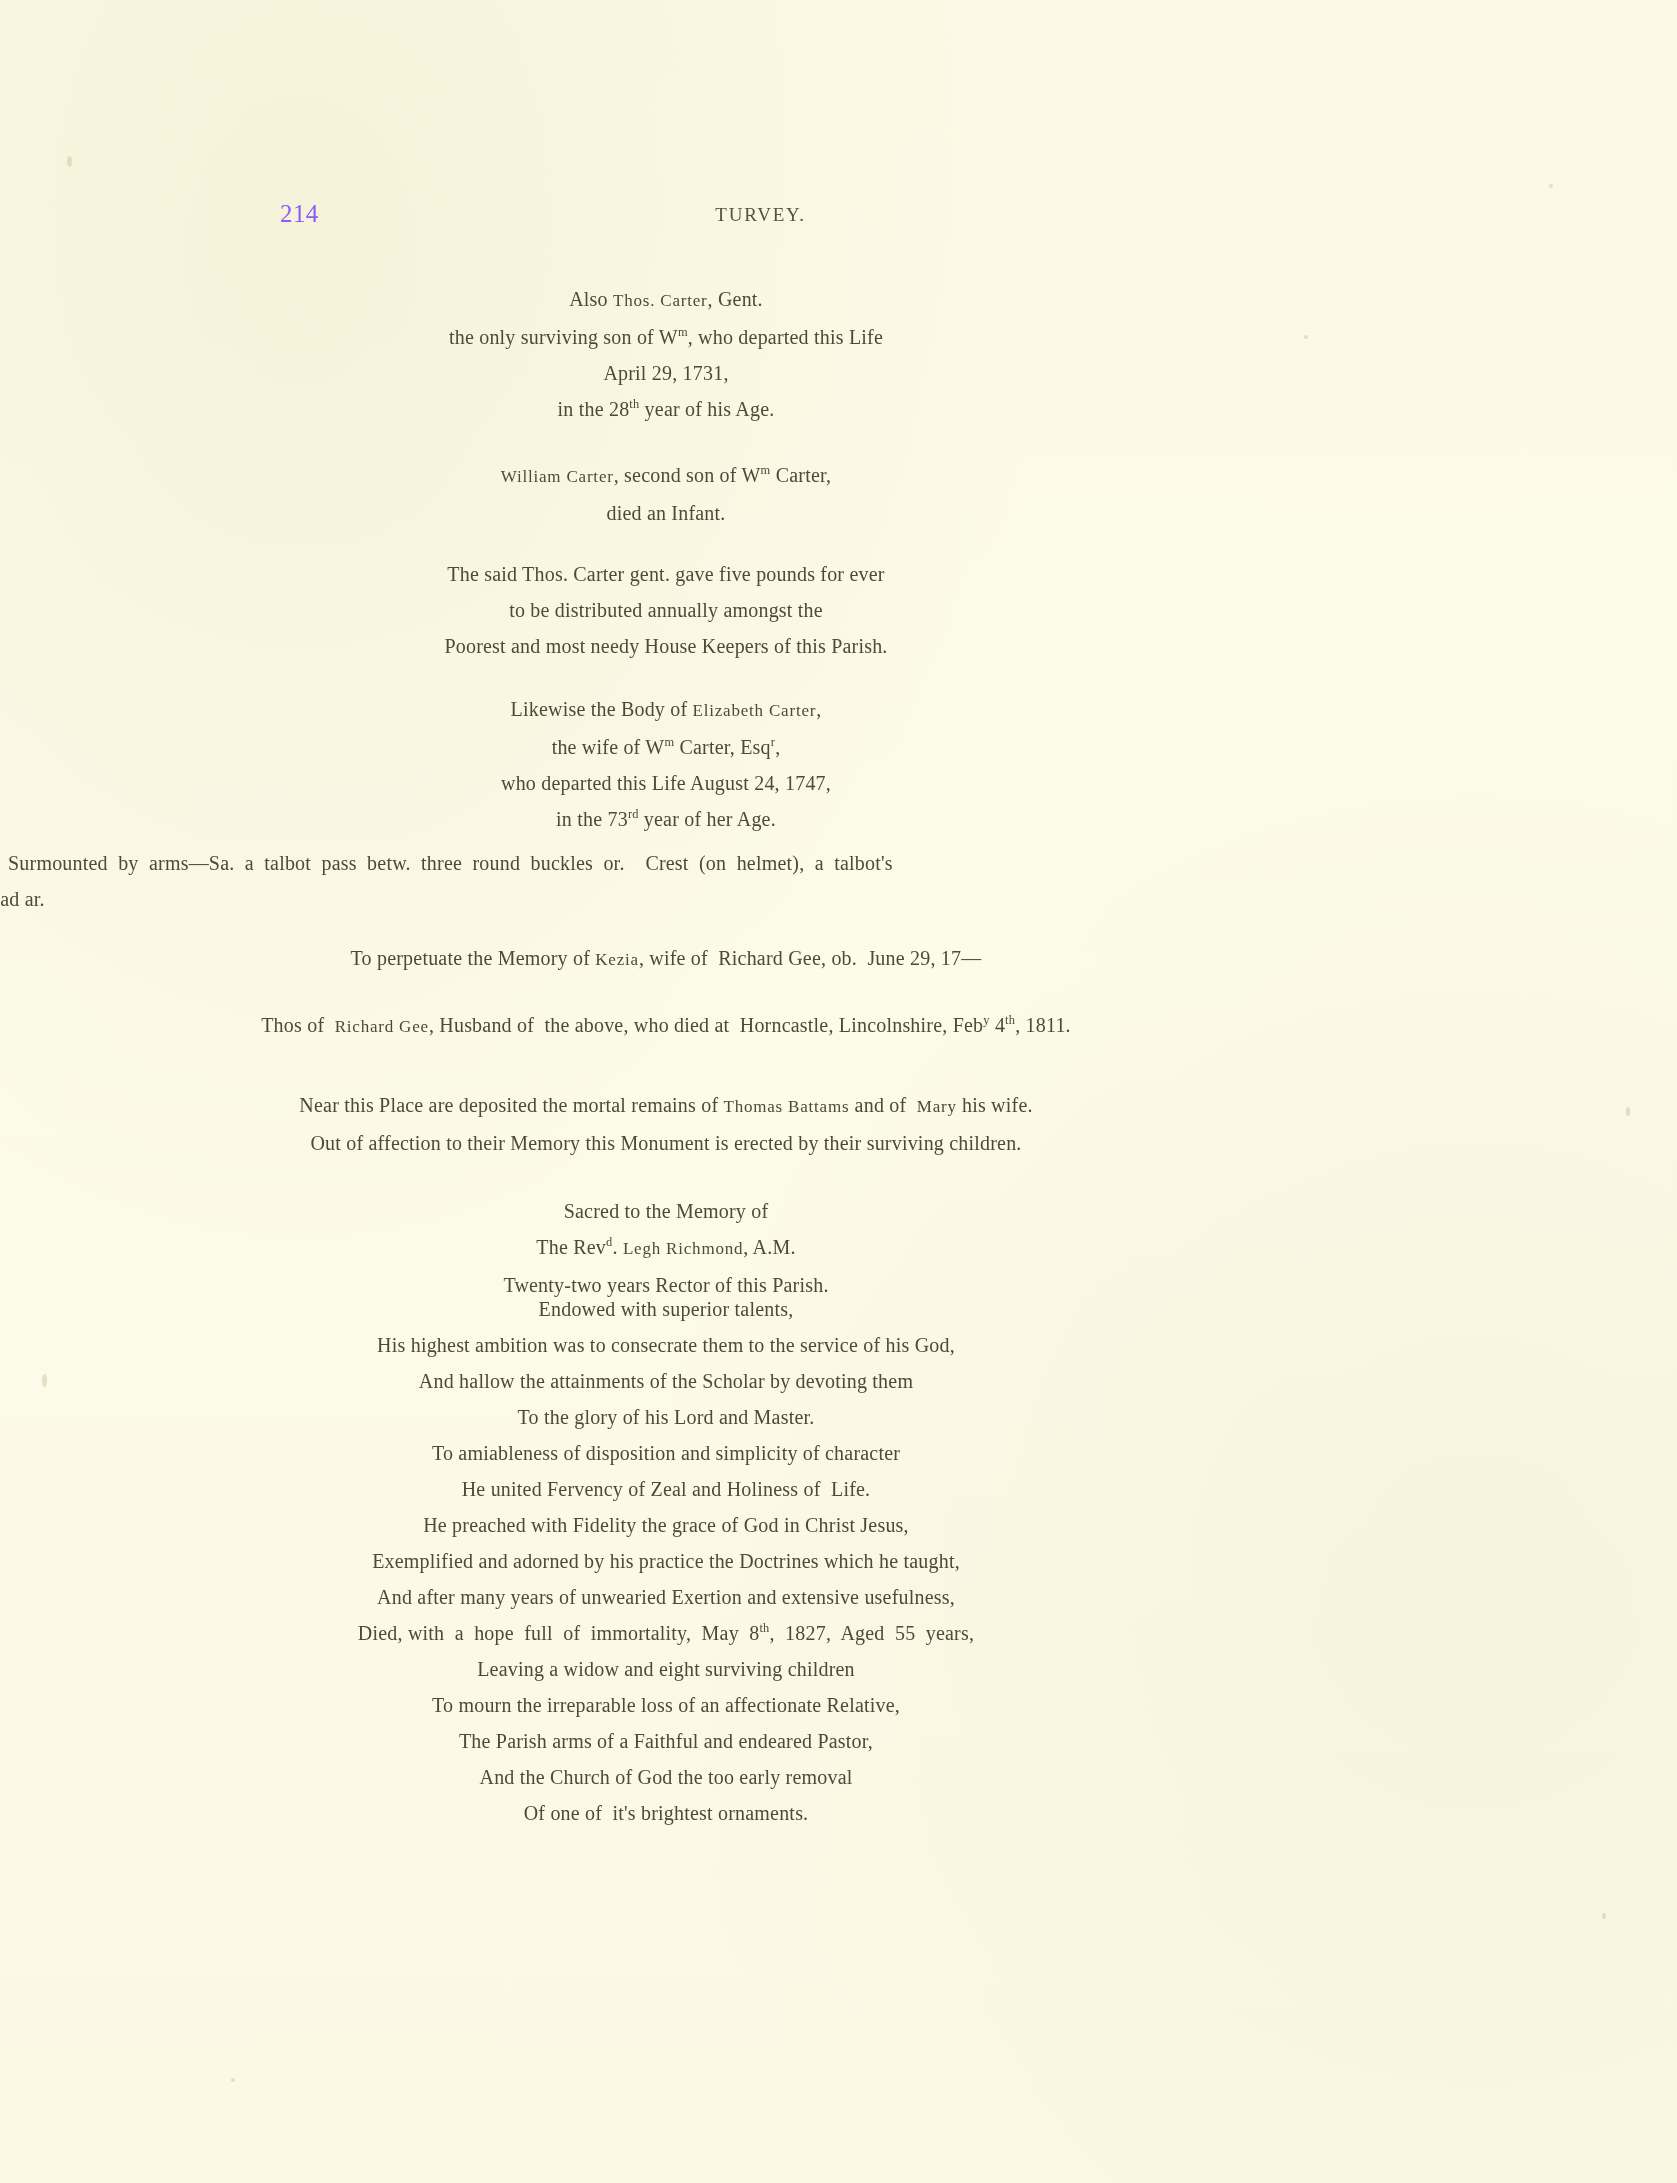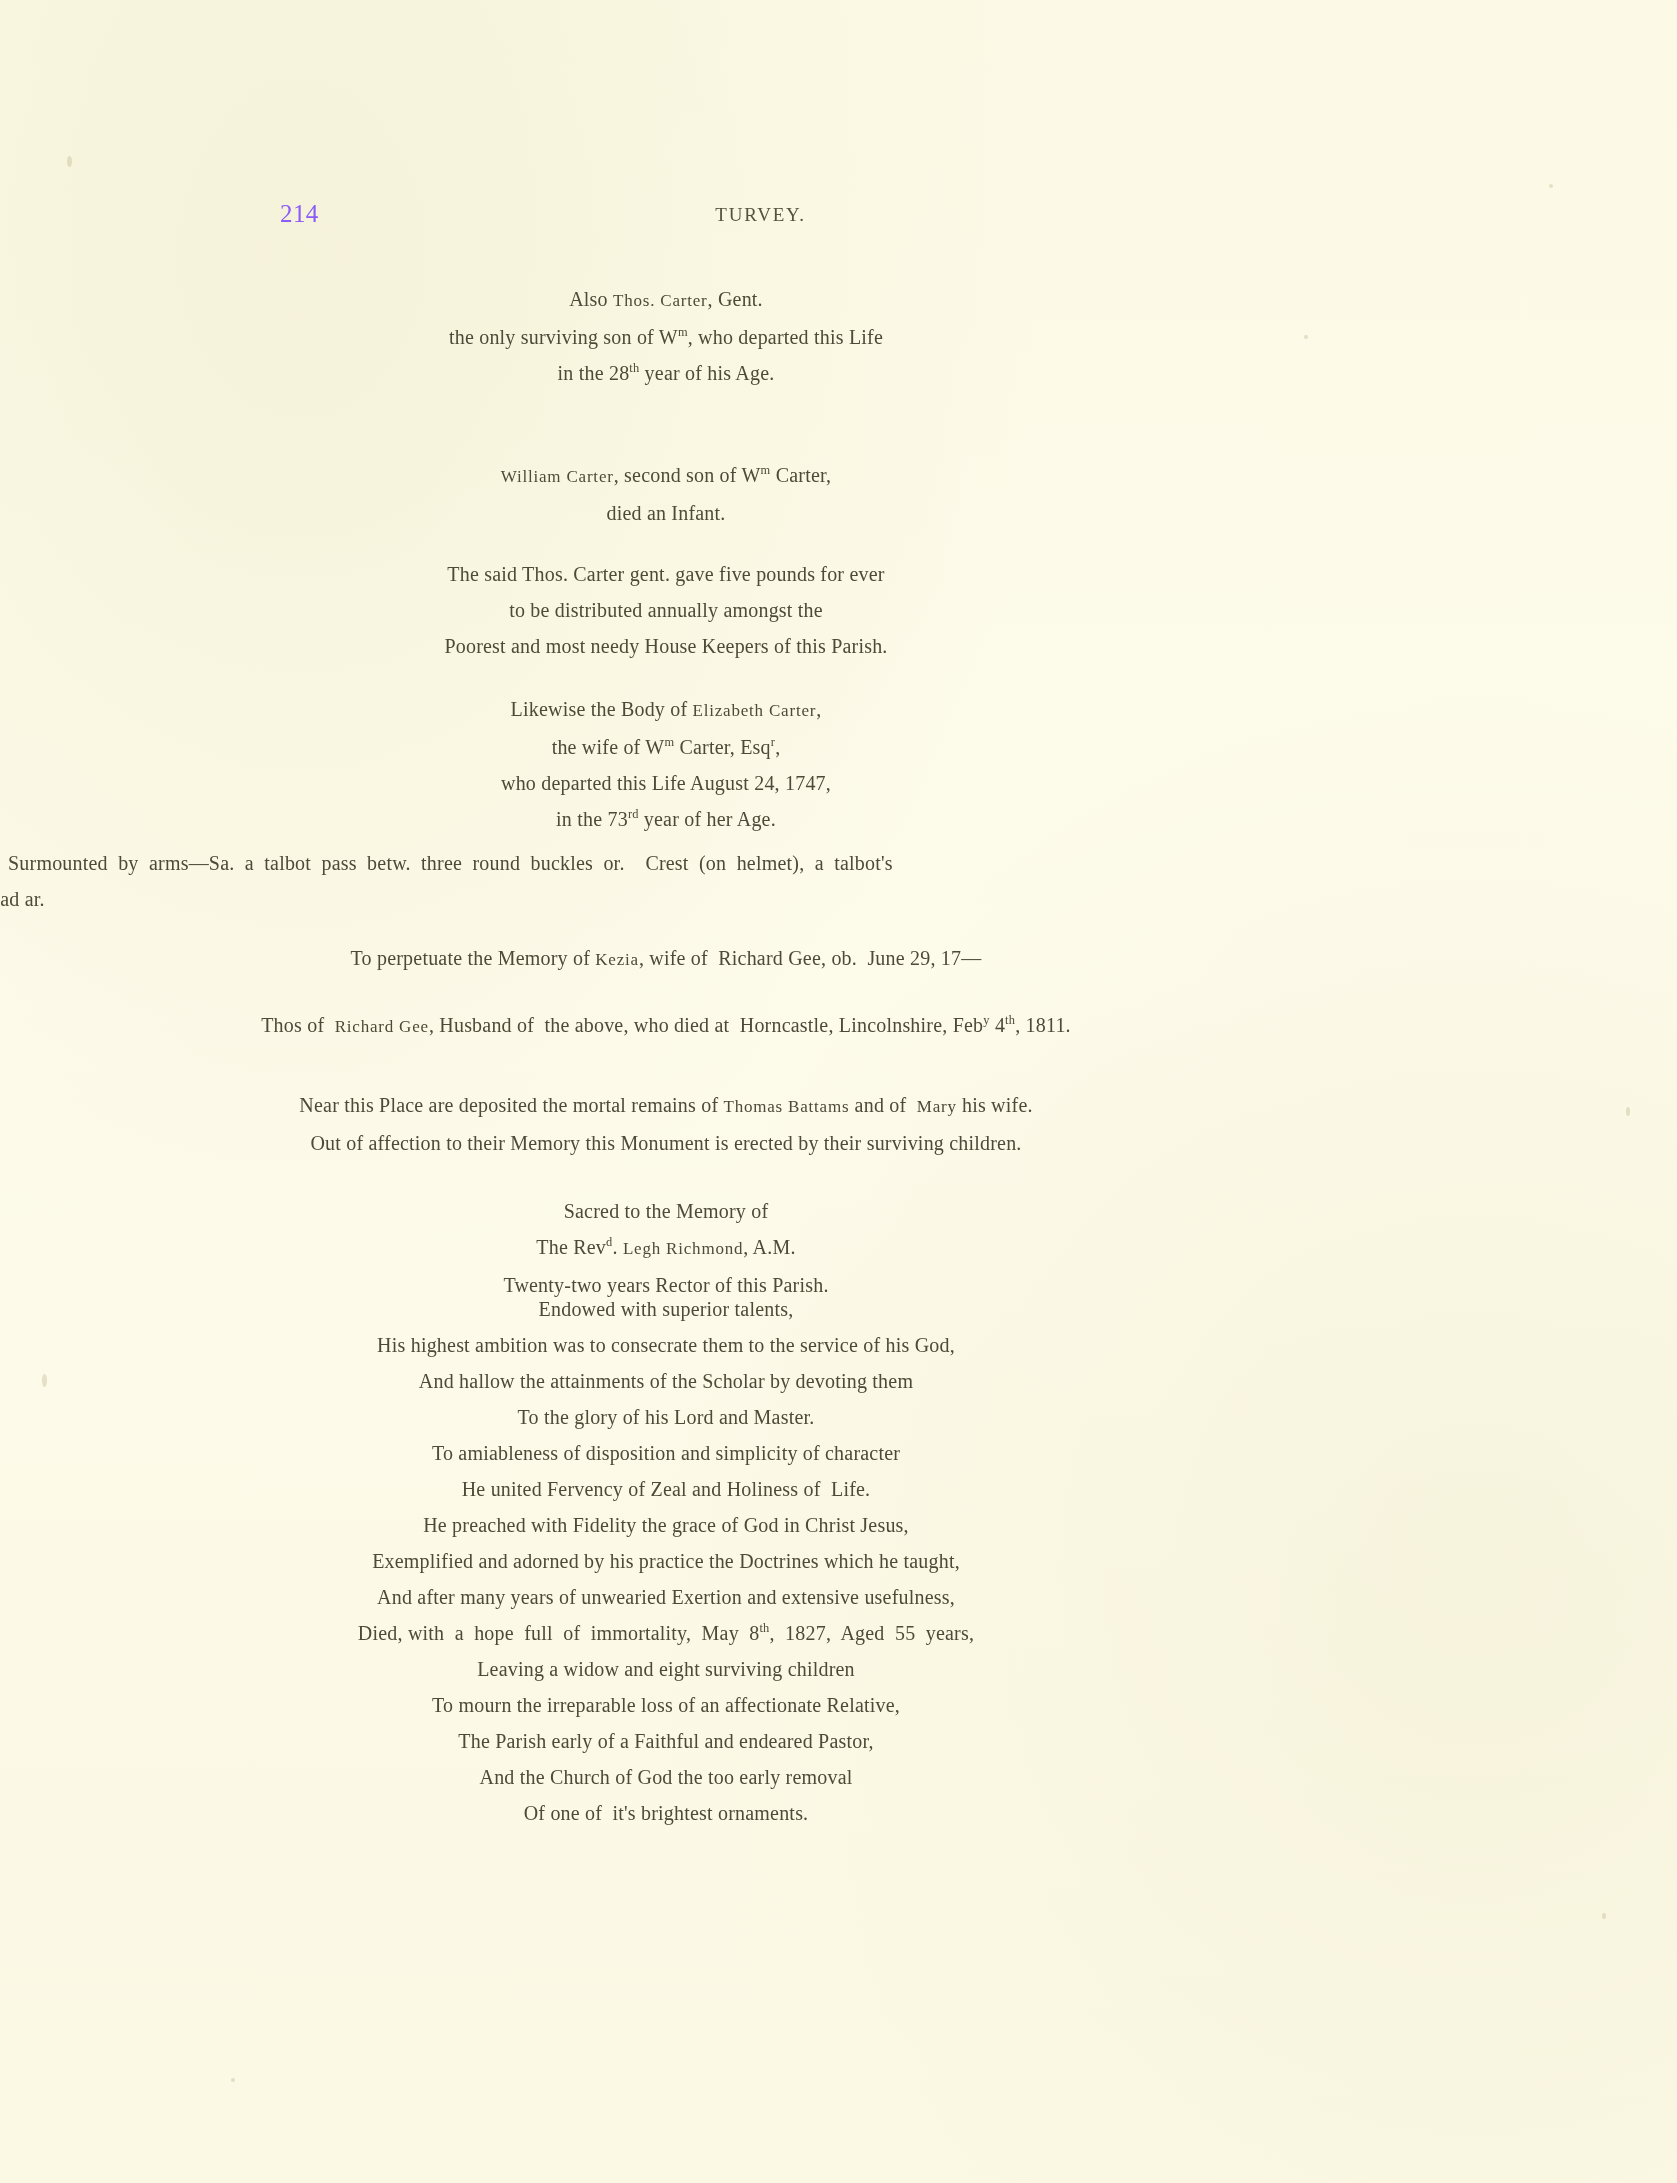--- a/index.html
+++ b/index.html
@@ -123,20 +123,21 @@
 <div class="content">
 
   <div class="header">
     <div class="folio">214</div>
     <div class="running-head">TURVEY.</div>
   </div>
 
   <div class="block b1 wide">
       <div class="line"><span>Also </span><span class="sc">Thos. Carter</span><span>, Gent.</span></div>
       <div class="line"><span>the only surviving son of W</span><sup>m</sup><span>, who departed this Life</span></div>
+      <div class="line"><span>April 29, 1731,</span></div>
       <div class="line"><span>in the 28</span><sup>th</sup><span> year of his Age.</span></div>
     </div>
   <div class="block b2 wide">
       <div class="line"><span class="sc">William Carter</span><span>, second son of W</span><sup>m</sup><span> Carter,</span></div>
       <div class="line"><span>died an Infant.</span></div>
     </div>
   <div class="block b3 wide">
       <div class="line"><span>The said Thos. Carter gent. gave five pounds for ever</span></div>
       <div class="line"><span>to be distributed annually amongst the</span></div>
       <div class="line"><span>Poorest and most needy House Keepers of this Parish.</span></div>
@@ -172,19 +173,19 @@
       <div class="line"><span>And hallow the attainments of the Scholar by devoting them</span></div>
       <div class="line"><span>To the glory of his Lord and Master.</span></div>
       <div class="line"><span>To amiableness of disposition and simplicity of character</span></div>
       <div class="line"><span>He united Fervency of Zeal and Holiness of  Life.</span></div>
       <div class="line"><span>He preached with Fidelity the grace of God in Christ Jesus,</span></div>
       <div class="line"><span>Exemplified and adorned by his practice the Doctrines which he taught,</span></div>
       <div class="line"><span>And after many years of unwearied Exertion and extensive usefulness,</span></div>
       <div class="line"><span>Died, with  a  hope  full  of  immortality,  May  8</span><sup>th</sup><span>,  1827,  Aged  55  years,</span></div>
       <div class="line"><span>Leaving a widow and eight surviving children</span></div>
       <div class="line"><span>To mourn the irreparable loss of an affectionate Relative,</span></div>
-      <div class="line"><span>The Parish early of a Faithful and endeared Pastor,</span></div>
+      <div class="line"><span>The Parish arms of a Faithful and endeared Pastor,</span></div>
       <div class="line"><span>And the Church of God the too early removal</span></div>
       <div class="line"><span>Of one of  it's brightest ornaments.</span></div>
     </div>
 
 </div>
 
 
 </body></html>

